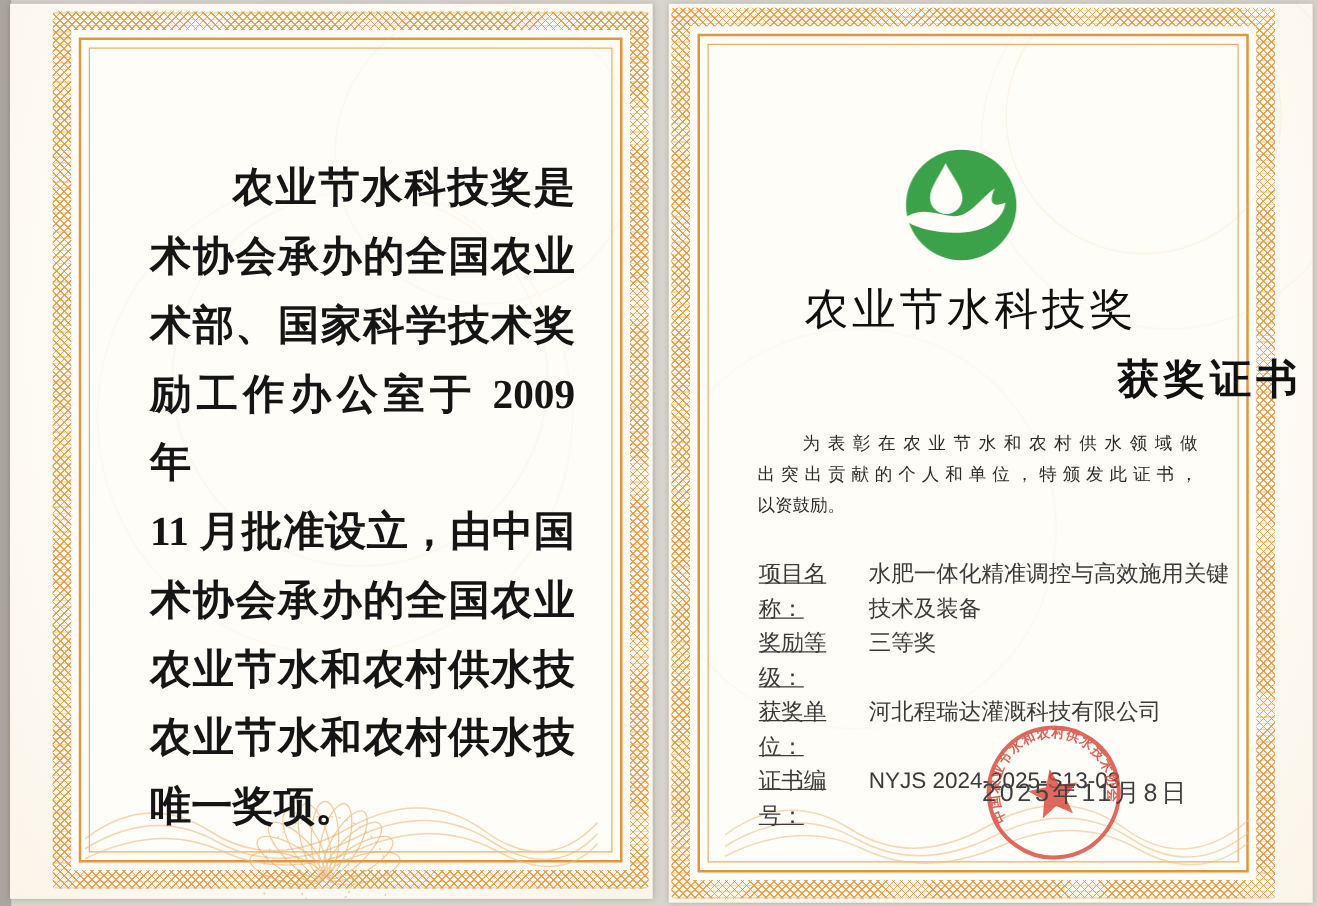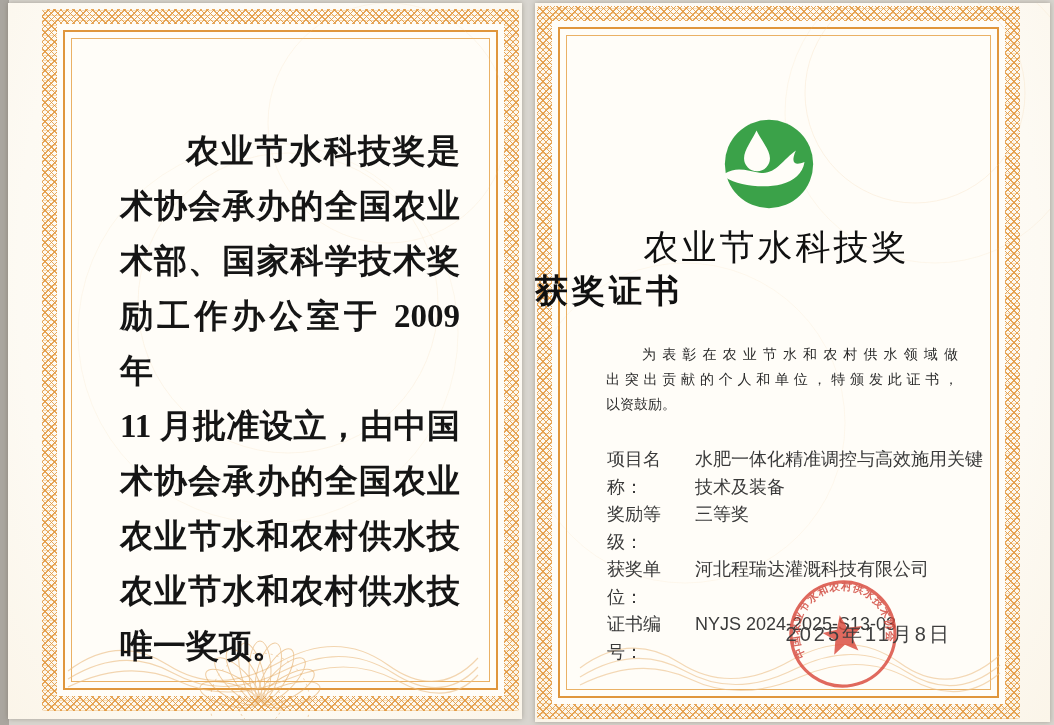--- a/index.html
+++ b/index.html
@@ -42,34 +42,34 @@
     text-align:justify;text-align-last:justify;text-justify:inter-character;
     word-break:break-all;white-space:normal;
   }
   .cert-line.first{text-indent:66px;}
   .cert-line.last{text-align-last:left;}
 
   
   .logo-wrap{position:absolute;left:186px;top:113px;width:96px;height:96px;}
   .title1{position:absolute;left:0;top:221px;width:483px;text-align:center;
     font-size:35px;font-weight:400;letter-spacing:3px;color:#101010;}
-  .title2{position:absolute;left:0;top:266px;width:483px;text-align:left;
-    font-size:33px;font-weight:700;letter-spacing:4px;color:#101010;}
+  .title2{position:absolute;left:0;top:278px;width:483px;text-align:right;
+    font-size:33px;font-weight:700;letter-spacing:4px;color:#101010;padding-left:24px;}
   .intro{position:absolute;left:71px;top:339px;width:352px;}
   .intro-line{
     font-family:Liberation Sans, sans-serif;
     font-size:14px;line-height:25px;color:#2a2a2a;
     text-align:justify;text-align-last:justify;word-break:break-all;
   }
   .intro-line.first{text-indent:36px;}
   .intro-line.last{text-align-last:left;}
 
   .fields{position:absolute;left:72px;top:443px;width:395px;}
   .f-row{display:flex;}
-  .f-label{flex:none;width:88px;font-size:18px;line-height:27.5px;color:#3a3a3a;}
+  .f-label{flex:none;width:88px;font-size:18px;line-height:27.5px;color:#3a3a3a;text-decoration:underline;}
   .f-value{width:290px;font-size:18px;line-height:27.5px;color:#3a3a3a;word-break:break-all;}
 
   .seal{position:absolute;left:248px;top:571px;width:120px;height:120px;z-index:2;}
   .date{
     position:absolute;left:177px;top:618px;width:240px;z-index:5;
     text-align:right;font-size:20px;letter-spacing:3px;color:#3f3f3f;
   }
 </style>
 </head>
 <body>

